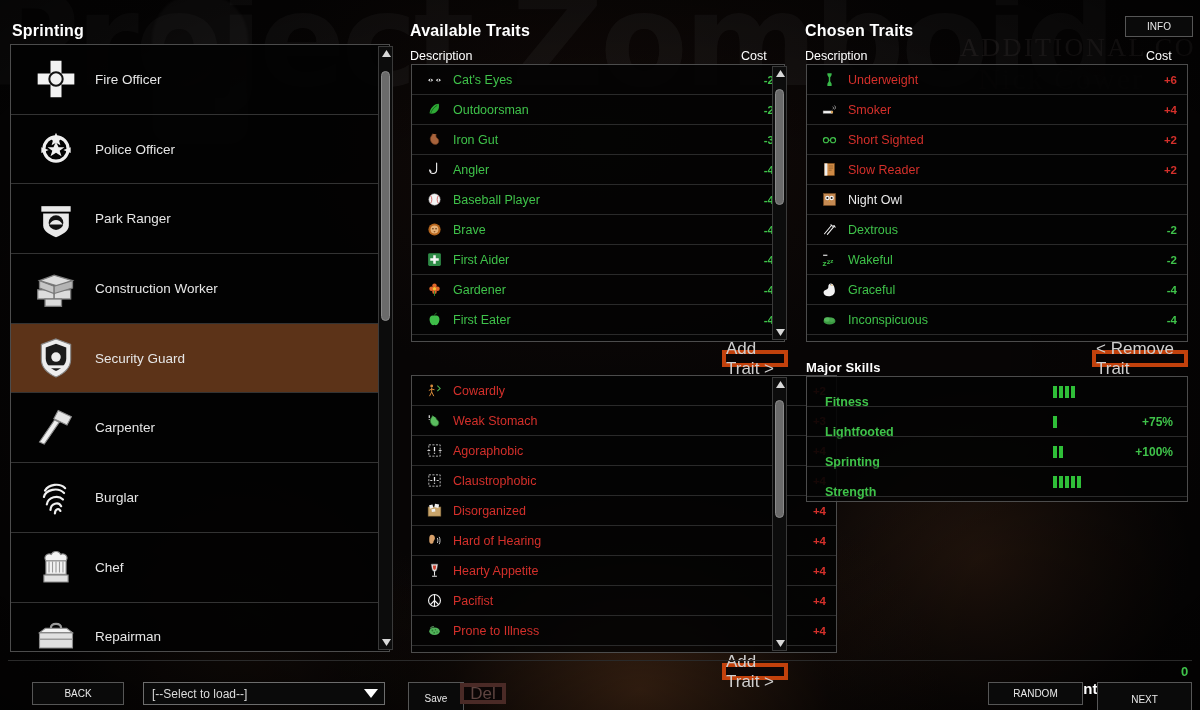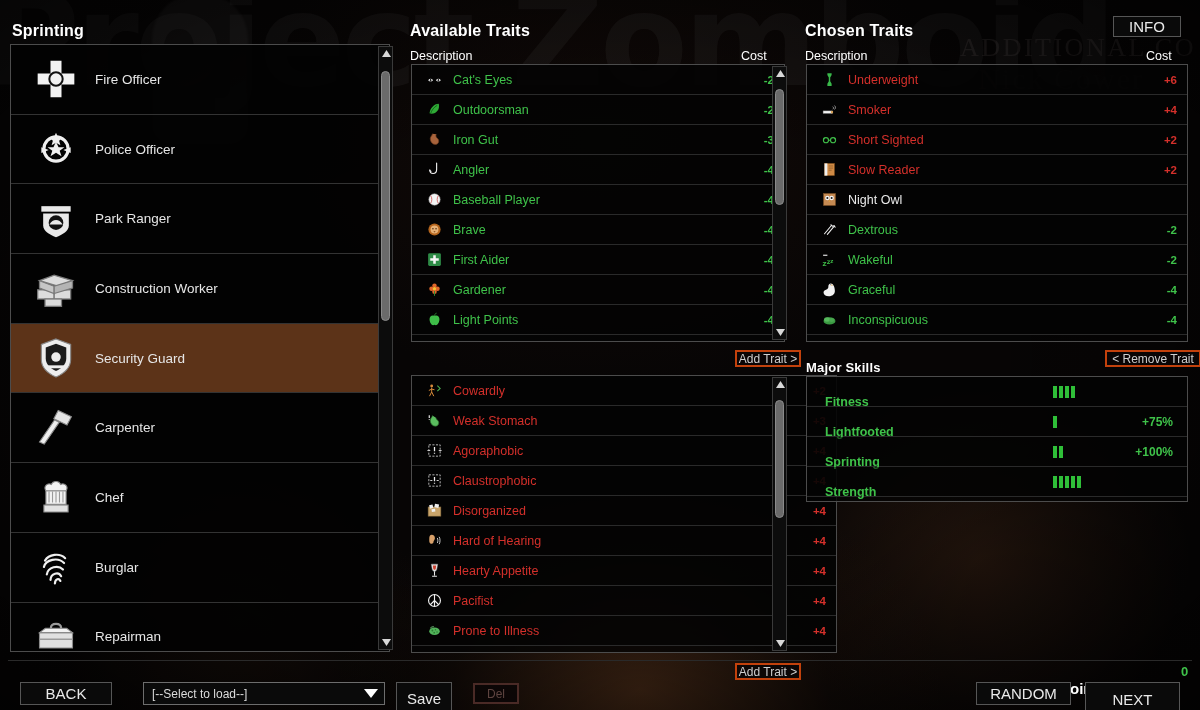--- a/index.html
+++ b/index.html
@@ -150,37 +150,37 @@
   .trait-name { flex: 1; font-size: 12.5px; }
   .trait-cost { font-size: 11.5px; font-weight: 700; }
   .pos .trait-name, .pos .trait-cost { color: #3fc24a; }
   .neg .trait-name, .neg .trait-cost { color: #d4302b; }
   .neu .trait-name { color: #eaeaea; }
 
   
   .btn {
     position: absolute;
     display: flex; align-items: center; justify-content: center;
-    font-size: 12px;
+    font-size: 17px;
     color: #cfcfcf;
     background: rgba(10,6,6,0.85);
-    border: 2px solid #c2410c;
+    border: 4px solid #c2410c;
     cursor: pointer;
     user-select: none;
-    margin-left: 13px;
   }
   .btn-plain {
     position: absolute;
     display: flex; align-items: center; justify-content: center;
-    font-size: 15px;
+    font-size: 10px;
     color: #e9e9e9;
     background: #0a0a0a;
     border: 1px solid #565656;
     cursor: pointer;
     user-select: none;
+    margin-left: 12px;
   }
   .btn-disabled { color: #5e4440; border-color: #4a2a26; cursor: default; }
 
   
   .skill-row {
     position: relative;
     height: 30px;
     display: flex; align-items: center;
     border-bottom: 1px solid #2a2a2a;
     padding: 0 14px 0 18px;
@@ -309,47 +309,47 @@
           <svg width="44" height="44" viewBox="0 0 24 24">
             <path d="M13.2 2.4l7.2 3.4-2.4 4.6-7.2-3.4z" fill="#e4e4e4" stroke="#8a8a8a" stroke-width="0.6"></path>
             <path d="M11.2 7.6l2.6 1.2-8.2 12-2.6-1.2z" fill="#efefef" stroke="#8a8a8a" stroke-width="0.6"></path>
           </svg>
         </span>
         <span class="occ-label">Carpenter</span>
       </div>
       <div class="occ-row">
         <span class="occ-icon">
           <svg width="44" height="44" viewBox="0 0 24 24">
-            <path d="M6.5 8.5h11V16h-11z" fill="#f2f2f2" stroke="#8a8a8a" stroke-width="0.6"></path>
-            <path d="M5.4 16.4h13.2v3.8H5.4z" fill="#e2e2e2" stroke="#8a8a8a" stroke-width="0.6"></path>
-            <g stroke="#9a9a9a" stroke-width="0.6">
-              <path d="M8.2 9v6M10.1 9v6M12 9v6M13.9 9v6M15.8 9v6"></path>
-            </g>
-            <path d="M6.5 8.6c-1.6-2.4 1-4.6 3-3.4C10.2 3 13.8 3 14.5 5.2c2-1.2 4.6 1 3 3.4z" fill="#f2f2f2" stroke="#8a8a8a" stroke-width="0.6"></path>
-          </svg>
-        </span>
-        <span class="occ-label">Chef</span>
-      </div>
-      <div class="occ-row">
-        <span class="occ-icon">
-          <svg width="44" height="44" viewBox="0 0 24 24">
             <g fill="none" stroke="#f0f0f0" stroke-width="1.2" stroke-linecap="round">
               <path d="M6 8.5c2-3.4 8-4.4 11-1.3"></path>
               <path d="M5.4 12c1-4 7.6-5.6 11-2.2"></path>
               <path d="M7 16c.6-4 6.2-5.4 8.8-2.6"></path>
               <path d="M9 19c.2-3.6 4.4-4.6 5.8-2"></path>
               <path d="M11.4 21c.2-2.6 2.2-3 3-1.4"></path>
             </g>
           </svg>
         </span>
         <span class="occ-label">Burglar</span>
       </div>
       <div class="occ-row">
         <span class="occ-icon">
           <svg width="44" height="44" viewBox="0 0 24 24">
+            <path d="M6.5 8.5h11V16h-11z" fill="#f2f2f2" stroke="#8a8a8a" stroke-width="0.6"></path>
+            <path d="M5.4 16.4h13.2v3.8H5.4z" fill="#e2e2e2" stroke="#8a8a8a" stroke-width="0.6"></path>
+            <g stroke="#9a9a9a" stroke-width="0.6">
+              <path d="M8.2 9v6M10.1 9v6M12 9v6M13.9 9v6M15.8 9v6"></path>
+            </g>
+            <path d="M6.5 8.6c-1.6-2.4 1-4.6 3-3.4C10.2 3 13.8 3 14.5 5.2c2-1.2 4.6 1 3 3.4z" fill="#f2f2f2" stroke="#8a8a8a" stroke-width="0.6"></path>
+          </svg>
+        </span>
+        <span class="occ-label">Chef</span>
+      </div>
+      <div class="occ-row">
+        <span class="occ-icon">
+          <svg width="44" height="44" viewBox="0 0 24 24">
             <path d="M3 9.6h18v8.4H3z" fill="#e0e0e0" stroke="#8a8a8a" stroke-width="0.6"></path>
             <path d="M3 9.6l3.2-2.4h11.6L21 9.6z" fill="#f2f2f2" stroke="#8a8a8a" stroke-width="0.6"></path>
             <path d="M9.2 7.2c0-1.6 1.2-2.4 2.8-2.4s2.8.8 2.8 2.4" fill="none" stroke="#9a9a9a" stroke-width="1.2"></path>
             <path d="M3 13.2h18" stroke="#9a9a9a" stroke-width="0.8"></path>
           </svg>
         </span>
         <span class="occ-label">Repairman</span>
       </div>
     </div>
 </div>
@@ -457,21 +457,21 @@
         <span class="trait-name">Gardener</span>
         <span class="trait-cost">-4</span>
       </div>
       <div class="trait-row pos">
         <span class="trait-ico">
           <svg width="17" height="17" viewBox="0 0 24 24">
             <path d="M12 7c3.4-2 7 .4 7 4.6 0 4-2.6 8.4-5 8.4-1 0-1.4-.6-2-.6s-1 .6-2 .6c-2.4 0-5-4.4-5-8.4C5 7.4 8.6 5 12 7z" fill="#3fbd49"></path>
             <path d="M12 7c0-2 1-3.4 3-4" stroke="#2a7a2f" stroke-width="1.4" fill="none"></path>
           </svg>
         </span>
-        <span class="trait-name">Light Points</span>
+        <span class="trait-name">First Eater</span>
         <span class="trait-cost">-4</span>
       </div>
     </div>
 </div>
 <div class="vscroll" style="left:772px; top:66px; width:15px; height:274px;">
   <div class="arrow up"></div>
   <div class="thumb" style="top:22px; height:116px;"></div>
   <div class="arrow dn"></div>
 </div>
 <div class="btn" style="left:722px; top:350px; width:66px; height:17px;">Add Trait &gt;</div>

